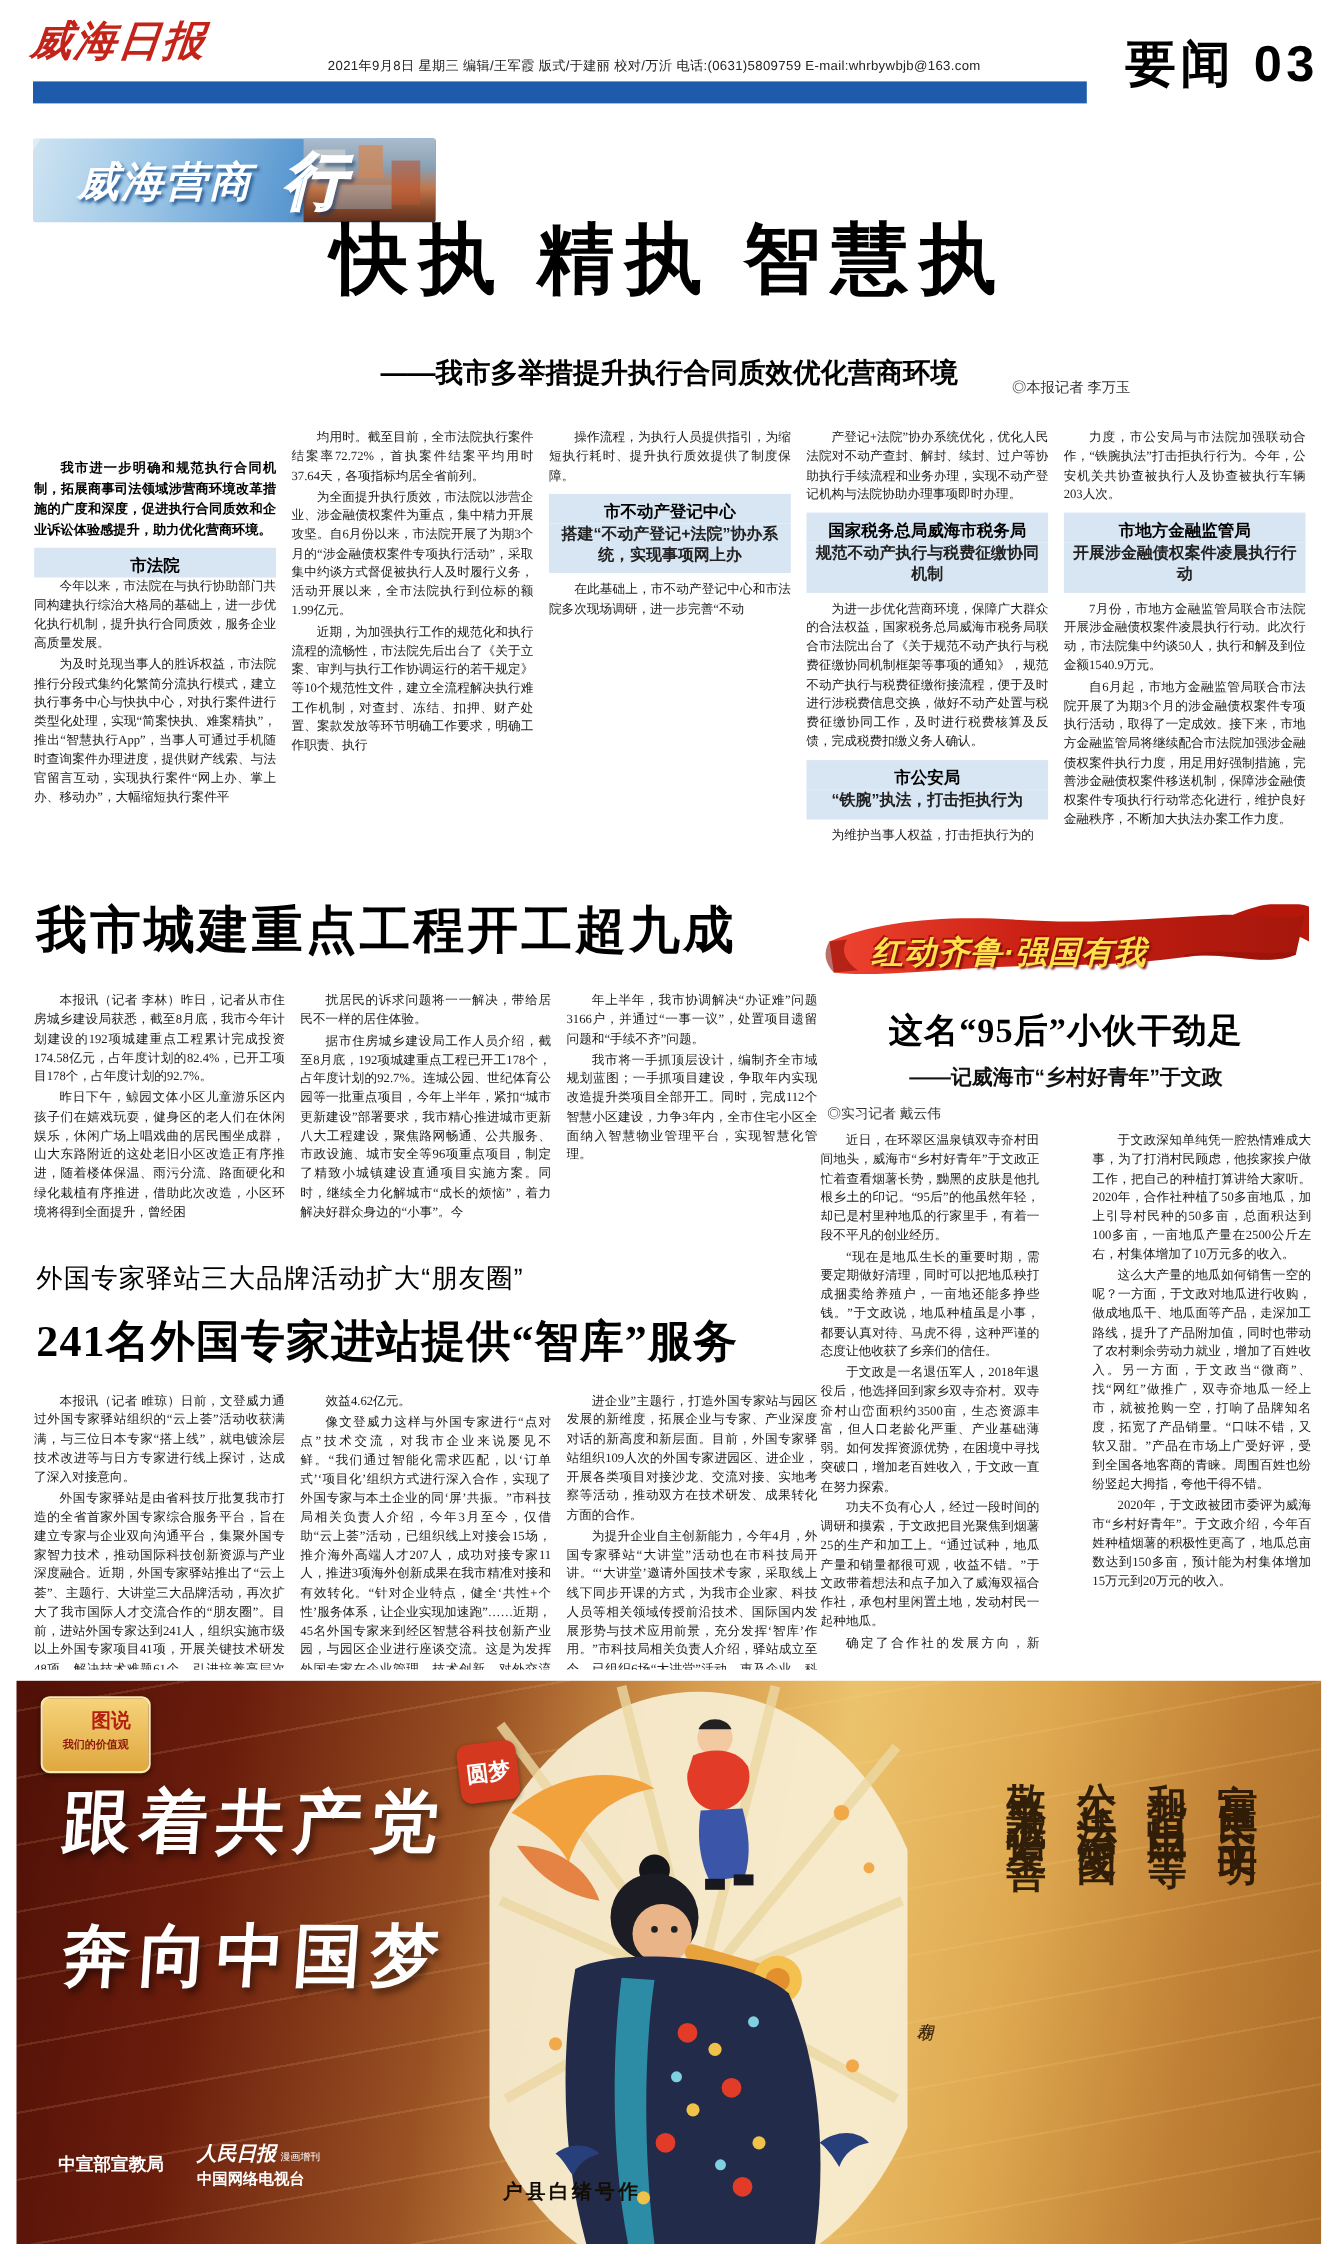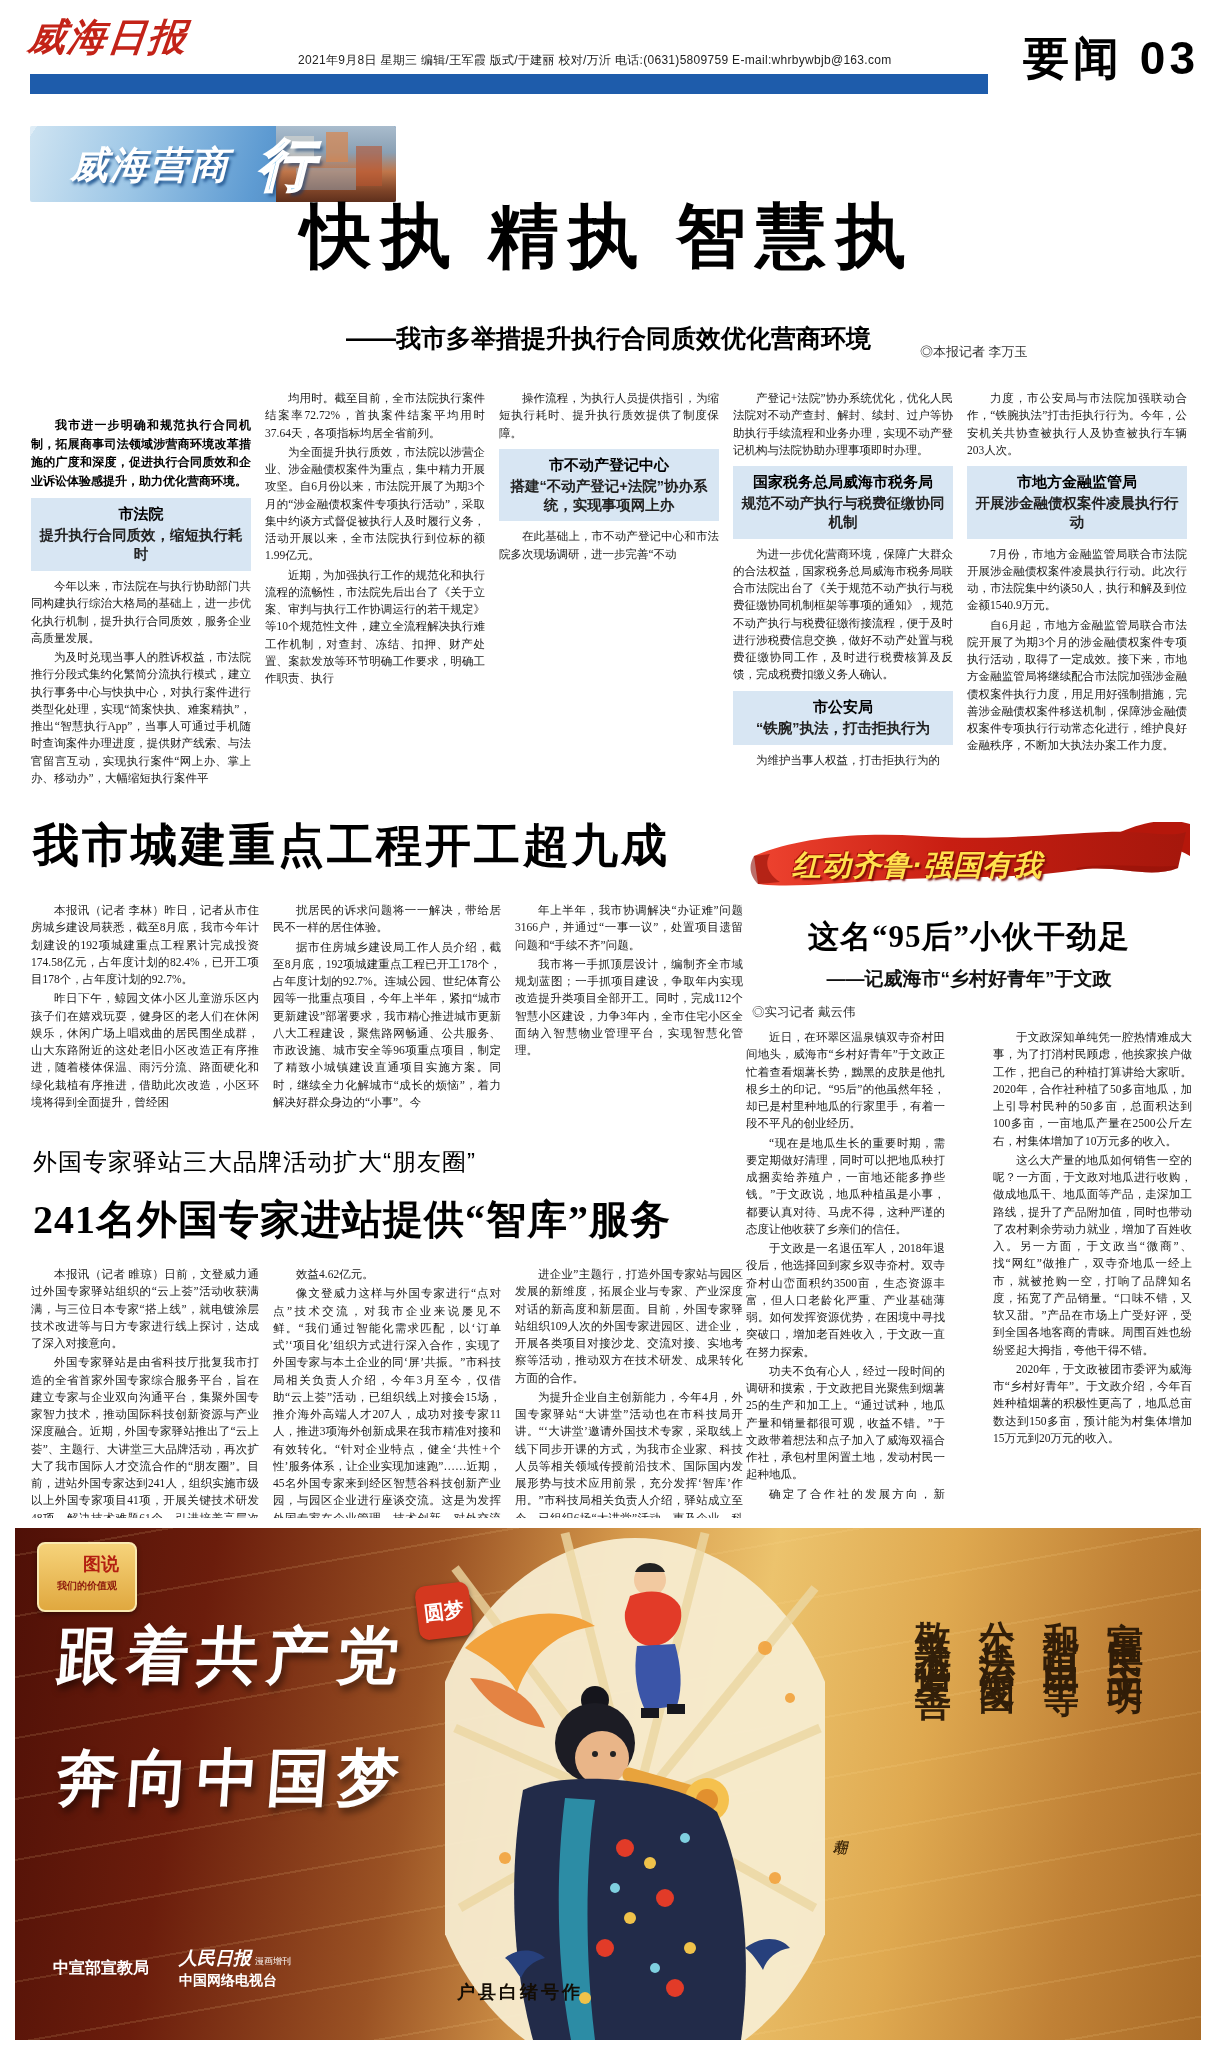--- a/index.html
+++ b/index.html
@@ -116,21 +116,20 @@
     <div class="banner-xing">行</div>
   </div>
 
   <div class="abs a1-subhead">——我市多举措提升执行合同质效优化营商环境</div>
   <div class="abs a1-headline">快执 精执 智慧执</div>
   <div class="abs a1-byline">◎本报记者 李万玉</div>
   <div class="abs a1-body cols">
     <div class="col">
         <div class="lead">我市进一步明确和规范执行合同机制，拓展商事司法领域涉营商环境改革措施的广度和深度，促进执行合同质效和企业诉讼体验感提升，助力优化营商环境。</div>
         <div class="bh">市法院</div>
-        <div class="bs">提升执行合同质效，缩短执行耗时</div>
         <div class="para">今年以来，市法院在与执行协助部门共同构建执行综治大格局的基础上，进一步优化执行机制，提升执行合同质效，服务企业高质量发展。</div>
         <div class="para">为及时兑现当事人的胜诉权益，市法院推行分段式集约化繁简分流执行模式，建立执行事务中心与快执中心，对执行案件进行类型化处理，实现“简案快执、难案精执”，推出“智慧执行App”，当事人可通过手机随时查询案件办理进度，提供财产线索、与法官留言互动，实现执行案件“网上办、掌上办、移动办”，大幅缩短执行案件平</div>
       </div>
     <div class="col">
         <div class="para">均用时。截至目前，全市法院执行案件结案率72.72%，首执案件结案平均用时37.64天，各项指标均居全省前列。</div>
         <div class="para">为全面提升执行质效，市法院以涉营企业、涉金融债权案件为重点，集中精力开展攻坚。自6月份以来，市法院开展了为期3个月的“涉金融债权案件专项执行活动”，采取集中约谈方式督促被执行人及时履行义务，活动开展以来，全市法院执行到位标的额1.99亿元。</div>
         <div class="para">近期，为加强执行工作的规范化和执行流程的流畅性，市法院先后出台了《关于立案、审判与执行工作协调运行的若干规定》等10个规范性文件，建立全流程解决执行难工作机制，对查封、冻结、扣押、财产处置、案款发放等环节明确工作要求，明确工作职责、执行</div>
       </div>
     <div class="col">
         <div class="para">操作流程，为执行人员提供指引，为缩短执行耗时、提升执行质效提供了制度保障。</div>

